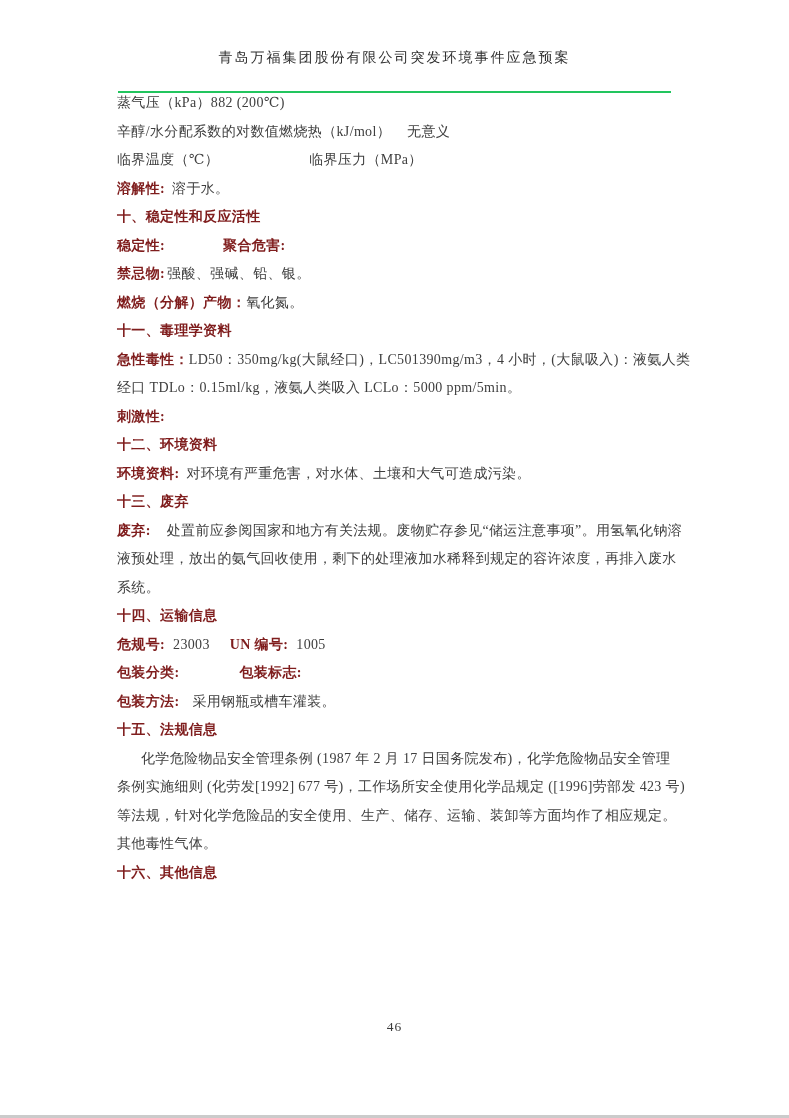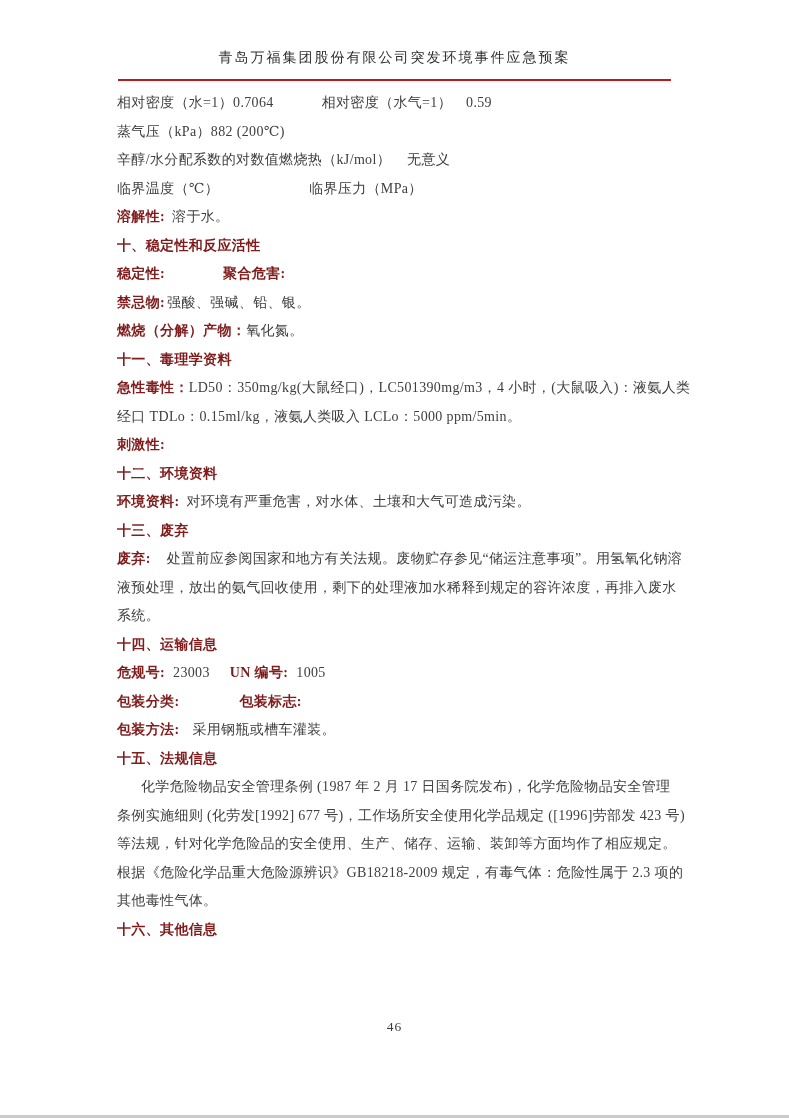--- a/index.html
+++ b/index.html
@@ -13,26 +13,26 @@
     overflow: hidden;
   }
   .header {
     position: absolute;
     top: 0;
     left: 118px;
     width: 553px;
   }
   .header-title {
     padding-top: 49px;
-    padding-bottom: 12px;
+    padding-bottom: 24px;
     text-align: center;
     font-size: 14px;
     letter-spacing: 2px;
     color: #2e2e2e;
-    border-bottom: 2px solid #b91c1c;
+    border-bottom: 2px solid #22c55e;
     white-space: nowrap;
   }
   .doc-body {
     position: absolute;
     top: 89px;
     left: 117px;
     width: 558px;
   }
   .line {
     height: 28.5px;
@@ -69,21 +69,20 @@
 </head>
 <body>
 
 <div class="page">
 
   <div class="header">
     <div class="header-title">青岛万福集团股份有限公司突发环境事件应急预案</div>
   </div>
 
   <div class="doc-body" id="doc-body">
-      <div class="line"><span class="seg">相对密度（水=1）0.7064</span><span class="seg" style="margin-left: 48px;">相对密度（水气=1）</span><span class="seg" style="margin-left: 14px;">0.59</span></div>
       <div class="line"><span class="seg">蒸气压（kPa）882 (200℃)</span></div>
       <div class="line"><span class="seg">辛醇/水分配系数的对数值燃烧热（kJ/mol）</span><span class="seg" style="margin-left: 16px;">无意义</span></div>
       <div class="line"><span class="seg">临界温度（℃）</span><span class="seg" style="margin-left: 90px;">临界压力（MPa）</span></div>
       <div class="line"><span class="seg b">溶解性:</span><span class="seg" style="margin-left: 7px;">溶于水。</span></div>
       <div class="line"><span class="seg b">十、稳定性和反应活性</span></div>
       <div class="line"><span class="seg b">稳定性:</span><span class="seg b" style="margin-left: 58px;">聚合危害:</span></div>
       <div class="line"><span class="seg b">禁忌物:</span><span class="seg" style="margin-left: 2px;">强酸、强碱、铅、银。</span></div>
       <div class="line"><span class="seg b">燃烧（分解）产物：</span><span class="seg">氧化氮。</span></div>
       <div class="line"><span class="seg b">十一、毒理学资料</span></div>
       <div class="line"><span class="seg b">急性毒性：</span><span class="seg">LD50：350mg/kg(大鼠经口)，LC501390mg/m3，4 小时，(大鼠吸入)：液氨人类</span></div>
@@ -96,21 +95,20 @@
       <div class="line"><span class="seg">液预处理，放出的氨气回收使用，剩下的处理液加水稀释到规定的容许浓度，再排入废水</span></div>
       <div class="line"><span class="seg">系统。</span></div>
       <div class="line"><span class="seg b">十四、运输信息</span></div>
       <div class="line"><span class="seg b">危规号:</span><span class="seg" style="margin-left: 8px;">23003</span><span class="seg b" style="margin-left: 20px;">UN 编号:</span><span class="seg" style="margin-left: 8px;">1005</span></div>
       <div class="line"><span class="seg b">包装分类:</span><span class="seg b" style="margin-left: 60px;">包装标志:</span></div>
       <div class="line"><span class="seg b">包装方法:</span><span class="seg" style="margin-left: 13px;">采用钢瓶或槽车灌装。</span></div>
       <div class="line"><span class="seg b">十五、法规信息</span></div>
       <div class="line" style="padding-left: 24px;"><span class="seg">化学危险物品安全管理条例 (1987 年 2 月 17 日国务院发布)，化学危险物品安全管理</span></div>
       <div class="line"><span class="seg">条例实施细则 (化劳发[1992] 677 号)，工作场所安全使用化学品规定 ([1996]劳部发 423 号)</span></div>
       <div class="line"><span class="seg">等法规，针对化学危险品的安全使用、生产、储存、运输、装卸等方面均作了相应规定。</span></div>
-      <div class="line"><span class="seg">根据《危险化学品重大危险源辨识》GB18218-2009 规定，有毒气体：危险性属于 2.3 项的</span></div>
       <div class="line"><span class="seg">其他毒性气体。</span></div>
       <div class="line"><span class="seg b">十六、其他信息</span></div>
     </div>
 
   <div class="footer">
     <span>46</span>
   </div>
 
   <div class="page-edge"></div>
 

